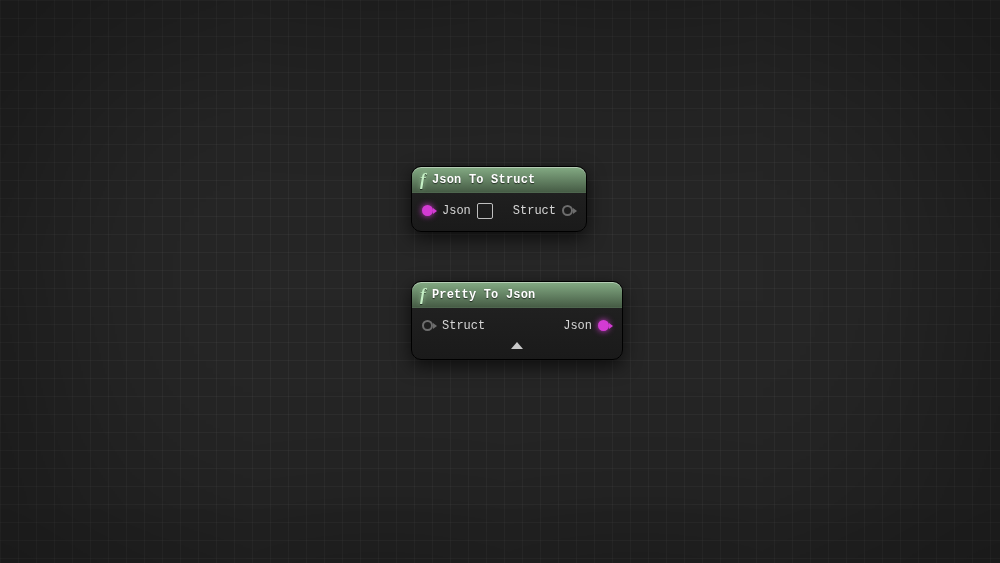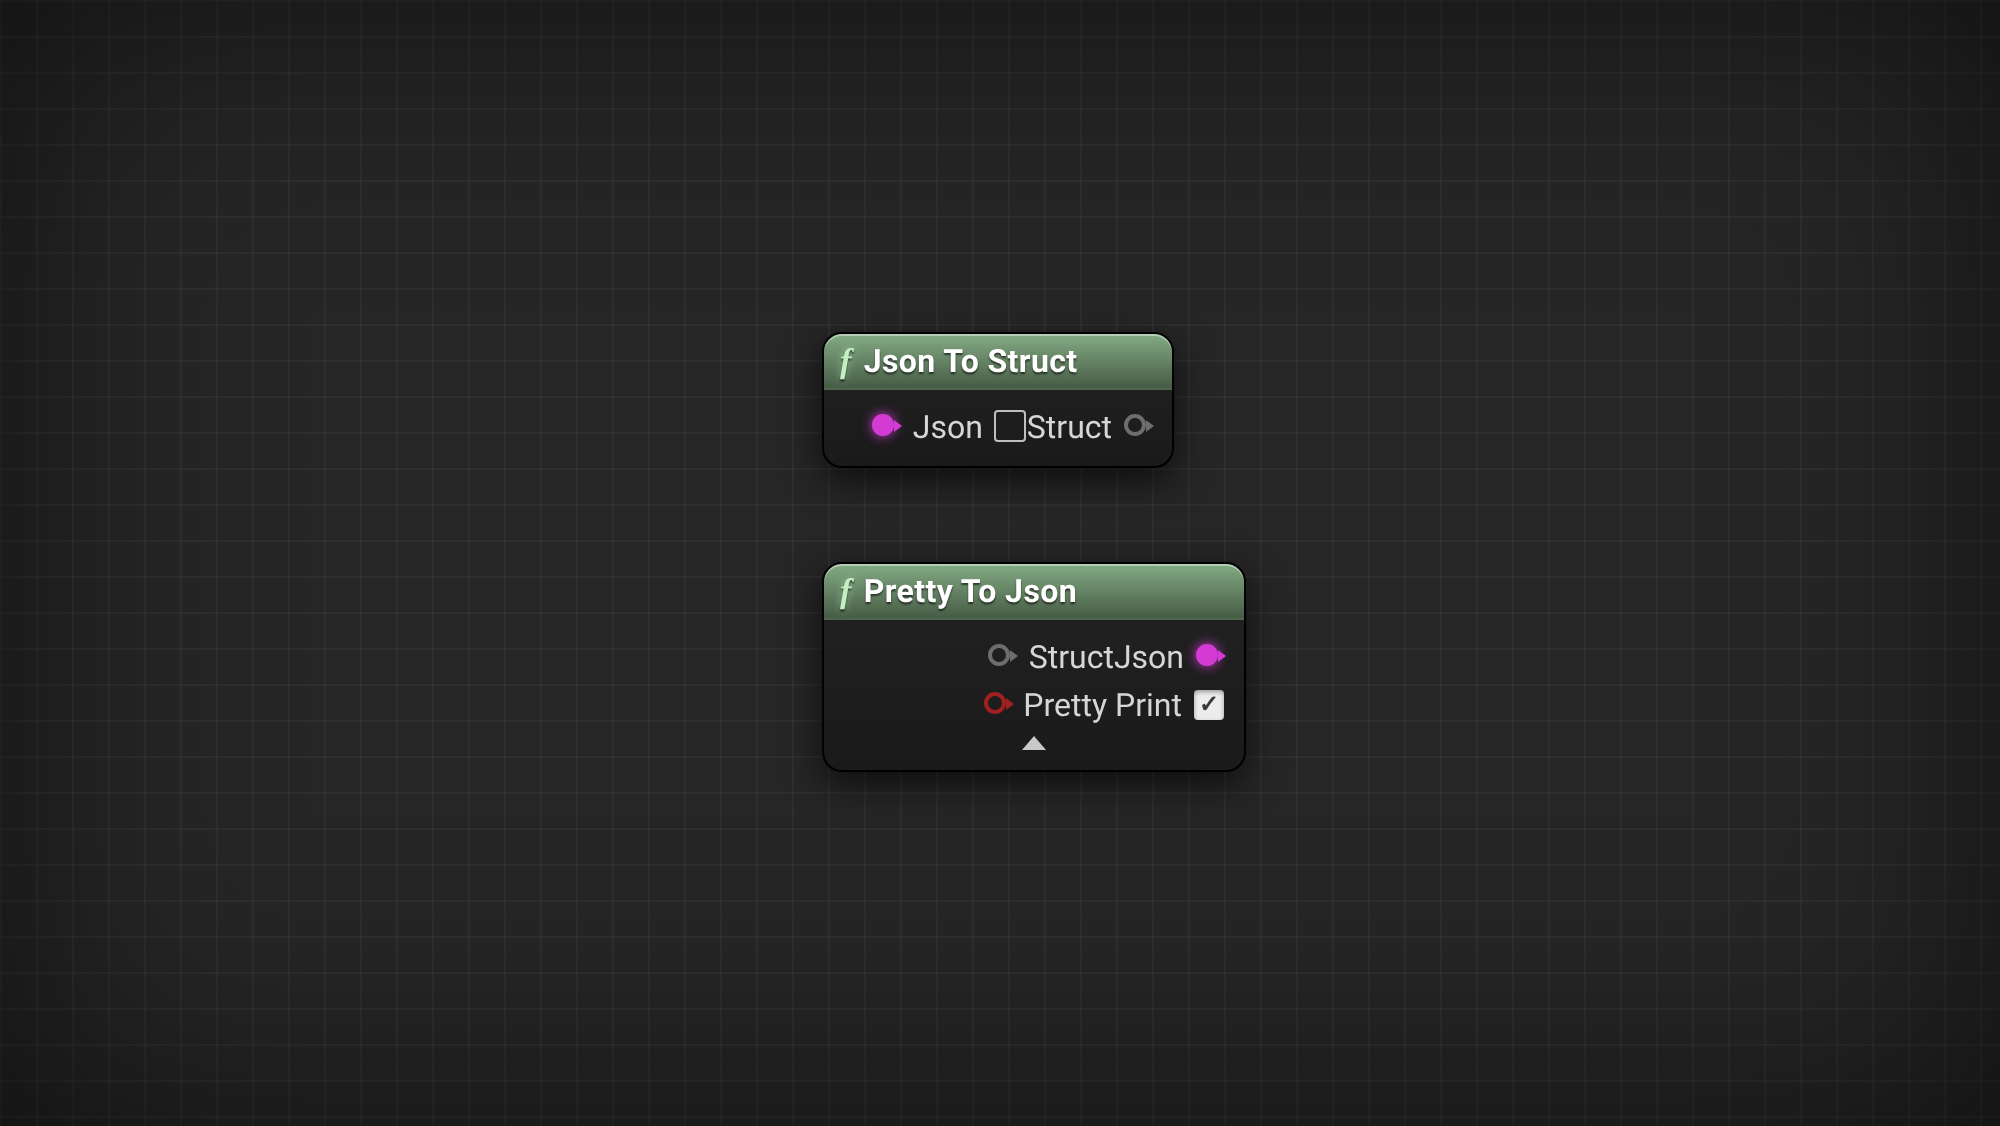--- a/index.html
+++ b/index.html
@@ -56,21 +56,21 @@
 
     .node-body {
       position: relative;
       padding: 6px 10px 8px 10px;
       color: #d9d9d9;
       font-size: 12px;
     }
     .row {
       display: flex;
       align-items: center;
-      justify-content: flex-end;
+      justify-content: space-between;
       min-height: 24px;
     }
     .left, .right {
       display: flex;
       align-items: center;
       gap: 6px;
     }
 
     
     .pin {
@@ -124,21 +124,21 @@
 
     .expand {
       width: 0; height: 0;
       border-left: 6px solid transparent;
       border-right: 6px solid transparent;
       border-bottom: 7px solid #c9c9c9;
       margin: 4px auto 2px auto;
     }
     .expand-row { display:flex; justify-content:center; }
 
-    .lbl { color:#d6d6d6; font-size:16px; }
+    .lbl { color:#d6d6d6; font-size:12px;font-family:Liberation Mono, monospace; }
 
     
     #node1 { left: 411px; top: 166px; width: 176px; }
     #node2 { left: 411px; top: 281px; width: 212px; }
   </style>
 </head>
 <body>
 
 <div class="grid"></div>
 
@@ -171,27 +171,17 @@
     <div class="row">
       <div class="left">
         <span class="pin grey"></span>
         <span class="lbl">Struct</span>
       </div>
       <div class="right">
         <span class="lbl">Json</span>
         <span class="pin pink filled"></span>
       </div>
     </div>
-    <div class="row">
-      <div class="left">
-        <span class="pin red"></span>
-        <span class="lbl">Pretty Print</span>
-        <span class="checkbox">
-            <span class="check">✓</span>
-          </span>
-      </div>
-      <div class="right"></div>
-    </div>
     <div class="expand-row">
       <div class="expand"></div>
     </div>
   </div>
 </div>
 
 </body></html>

